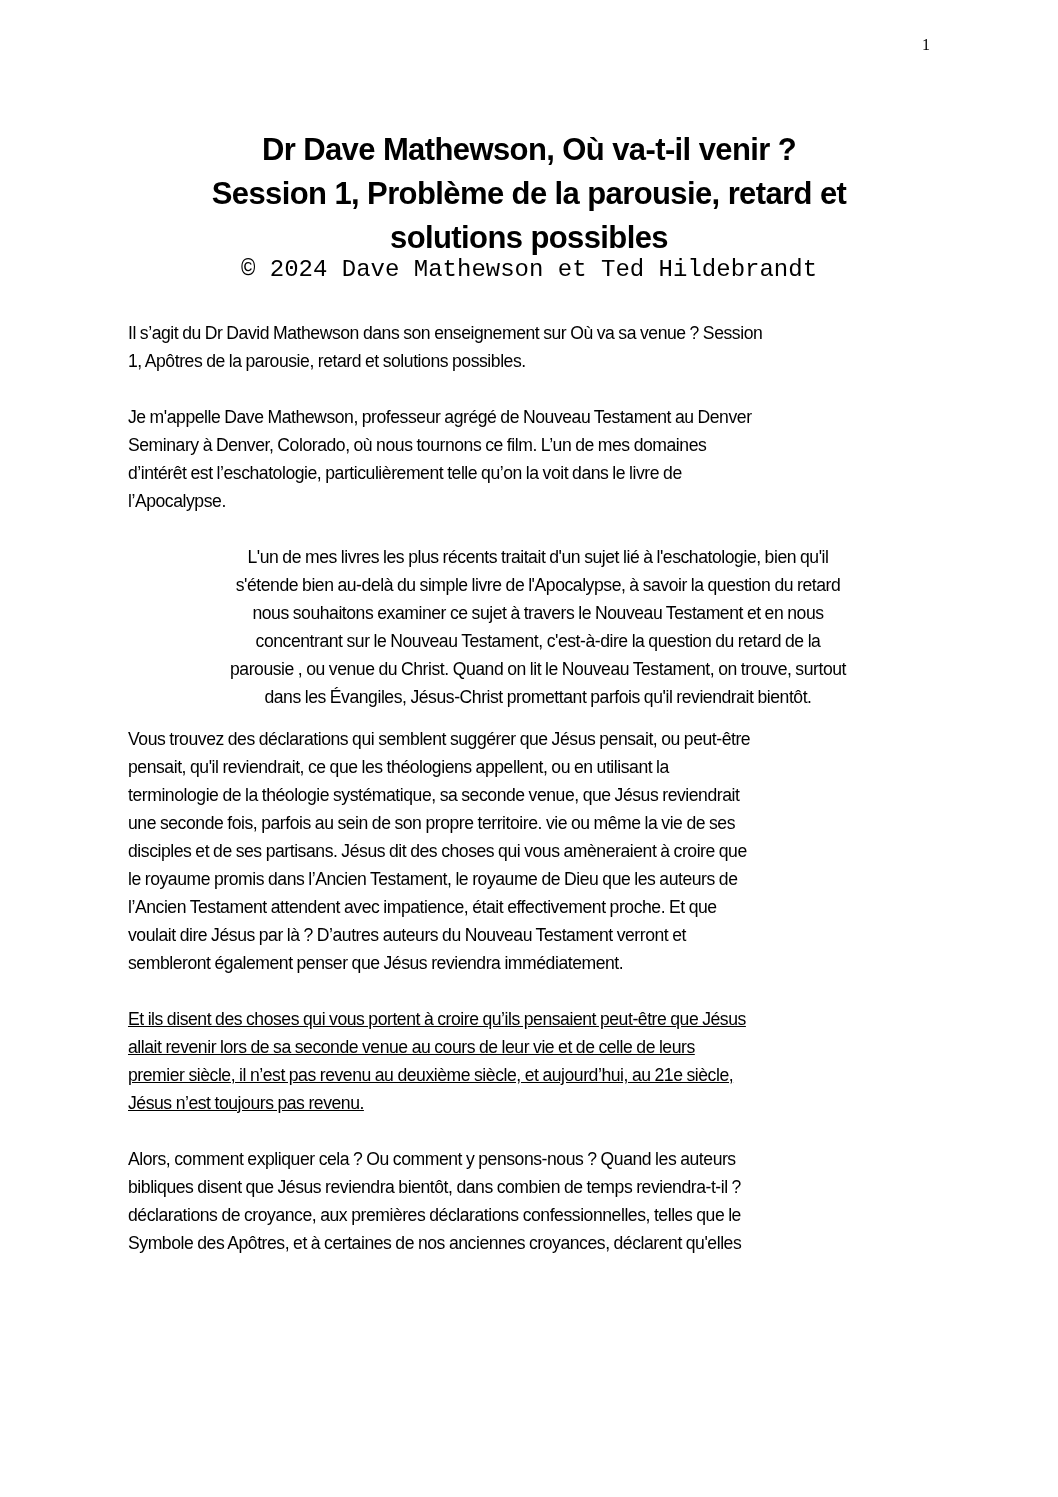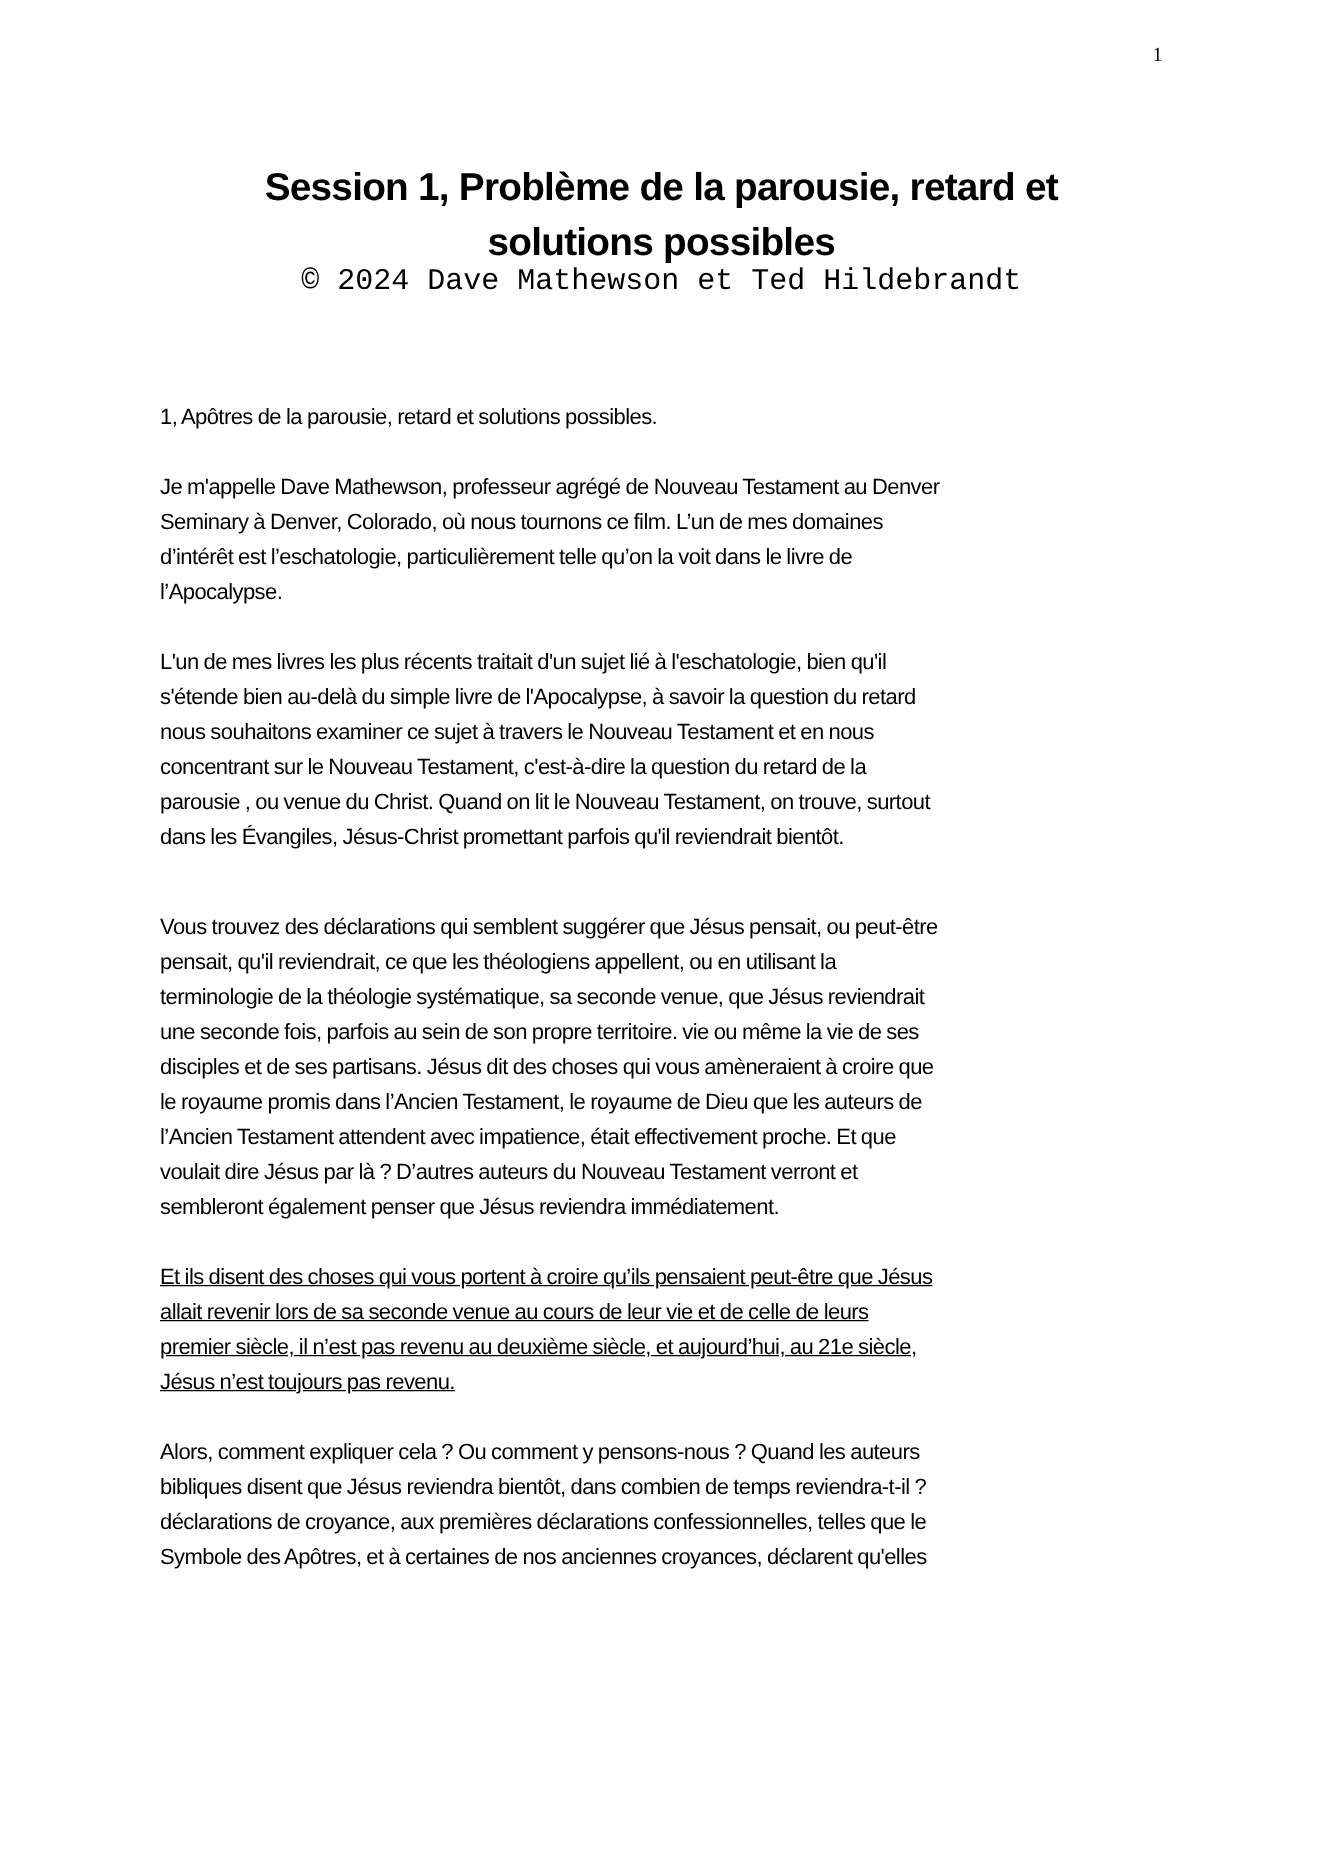--- a/index.html
+++ b/index.html
@@ -58,38 +58,40 @@
       margin: 0 0 26px 0;
     }
     .line {
       display: block;
       height: 28px;
       line-height: 28px;
       white-space: nowrap;
     }
     .p1 { margin-bottom: 28px; }
     .p2 { margin-bottom: 28px; }
-    .p3 { margin-bottom: 44px; }
+    .p3 { margin-bottom: 14px; text-align: center; }
     .p4 { margin-bottom: 28px; }
     .p5 { margin-bottom: 28px; text-decoration: underline; }
   </style>
 </head>
 <body>
 
 <div class="page-number">1</div>
 
 <div class="title-block">
+  <span class="title-line">Dr Dave Mathewson, Où va-t-il venir ?</span>
   <span class="title-line">Session 1, Problème de la parousie, retard et</span>
   <span class="title-line">solutions possibles</span>
   <span class="copyright">© 2024 Dave Mathewson et Ted Hildebrandt</span>
 </div>
 
 <div class="body-text">
 
   <p class="paragraph p1">
+    <span class="line">Il s’agit du Dr David Mathewson dans son enseignement sur Où va sa venue ? Session</span>
     <span class="line">1, Apôtres de la parousie, retard et solutions possibles.</span>
   </p>
 
   <p class="paragraph p2">
     <span class="line">Je m'appelle Dave Mathewson, professeur agrégé de Nouveau Testament au Denver</span>
     <span class="line">Seminary à Denver, Colorado, où nous tournons ce film. L’un de mes domaines</span>
     <span class="line">d’intérêt est l’eschatologie, particulièrement telle qu’on la voit dans le livre de</span>
     <span class="line">l’Apocalypse.</span>
   </p>
 

